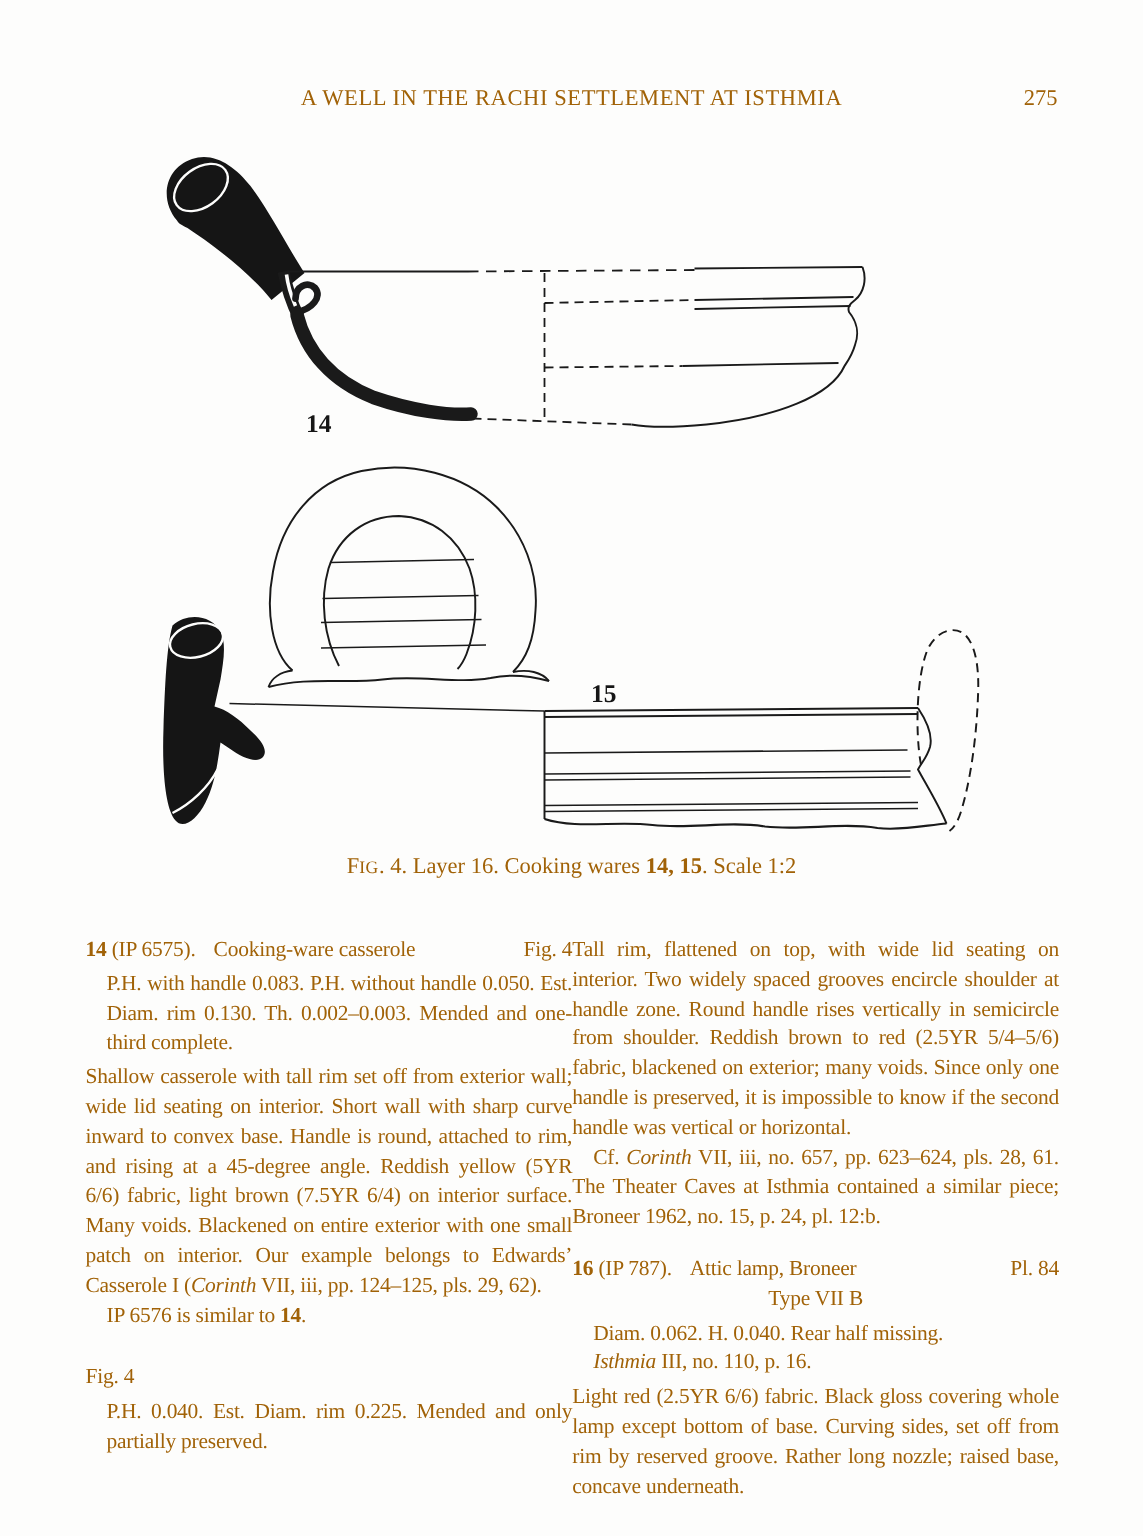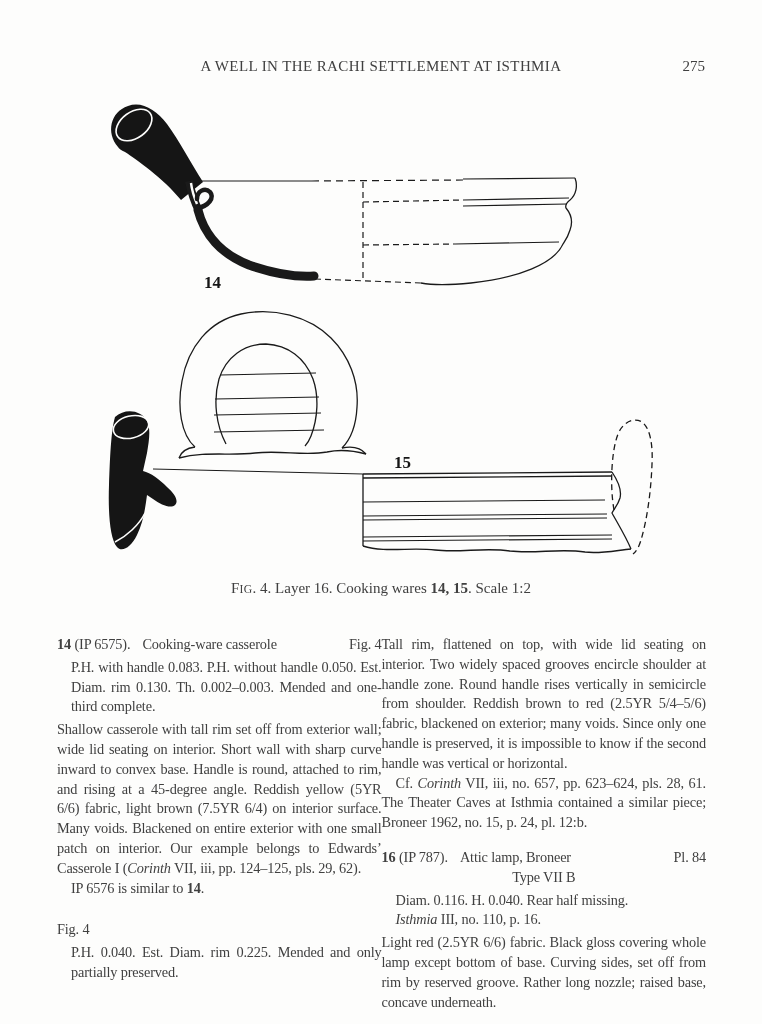--- a/index.html
+++ b/index.html
@@ -1,31 +1,31 @@
 <!DOCTYPE html>
 <html><head>
 <meta charset="utf-8">
 <style>
   html,body{margin:0;padding:0;}
   body{background:#ffffff;}
   .page{
     position:relative;width:762px;height:1024px;margin:0;
-    background:#fdfdfc;color:#404040;
+    background:#fdfdfc;color:#a16207;
     font-family:"Liberation Serif","DejaVu Serif",serif;
     overflow:hidden;
   }
   
   .running-head{position:relative;margin:57px 57px 0 57px;text-align:center;
     font-size:15px;letter-spacing:0.4px;line-height:19px;}
   .page-num{position:absolute;right:0;top:0;letter-spacing:0;}
   
   .figure-region{position:relative;height:472px;margin-top:19px;}
   .figure-region svg{position:absolute;left:85px;top:0;}
   .fig-label{font:bold 17px "Liberation Serif","DejaVu Serif",serif;fill:#161616;}
-  .fig-caption{text-align:center;font-size:15px;line-height:18px;margin-top:12px;}
+  .fig-caption{text-align:center;font-size:15px;line-height:18px;margin-top:2px;}
   
   .columns{display:flex;margin:36px 56px 0 57px;
     font-size:14.3px;line-height:19.8px;letter-spacing:-0.15px;}
   .col{flex:1;min-width:0;}
   .just{text-align:justify;}
   .meas{margin-left:14px;text-align:justify;}
   .indent{text-indent:14px;}
   .entry-head{display:flex;justify-content:space-between;}
   .entry-head .left{white-space:nowrap;}
   .entry-head .ref{white-space:nowrap;}
@@ -144,21 +144,21 @@
       <div class="just"><span>Tall rim, flattened on top, with wide lid seating on interior. Two widely spaced grooves encircle shoulder at handle zone. Round handle rises vertically in semicircle from shoulder. Reddish brown to red (2.5YR 5/4–5/6) fabric, blackened on exterior; many voids. Since only one handle is preserved, it is impossible to know if the second handle was vertical or horizontal.</span></div>
       <div class="just indent"><span>Cf. </span><span class="i">Corinth</span><span> VII, iii, no. 657, pp. 623–624, pls. 28, 61. The Theater Caves at Isthmia contained a similar piece; Broneer 1962, no. 15, p. 24, pl. 12:b.</span></div>
 
       <div class="gap-entry">
         <div class="entry-head">
           <span class="left"><span class="b">16</span> <span>(IP 787).</span><span class="headgap"></span><span>Attic lamp, Broneer</span></span>
           <span class="ref">Pl. 84</span>
         </div>
         <div class="type-line">Type VII B</div>
         <div class="meas gap-small">
-          <div>Diam. 0.116. H. 0.040. Rear half missing.</div>
+          <div>Diam. 0.062. H. 0.040. Rear half missing.</div>
           <div><span class="i">Isthmia</span><span> III, no. 110, p. 16.</span></div>
         </div>
         <div class="just gap-small"><span>Light red (2.5YR 6/6) fabric. Black gloss covering whole lamp except bottom of base. Curving sides, set off from rim by reserved groove. Rather long nozzle; raised base, concave underneath.</span></div>
       </div>
     </div>
 
   </div>
 </div>
 
 </body></html>

